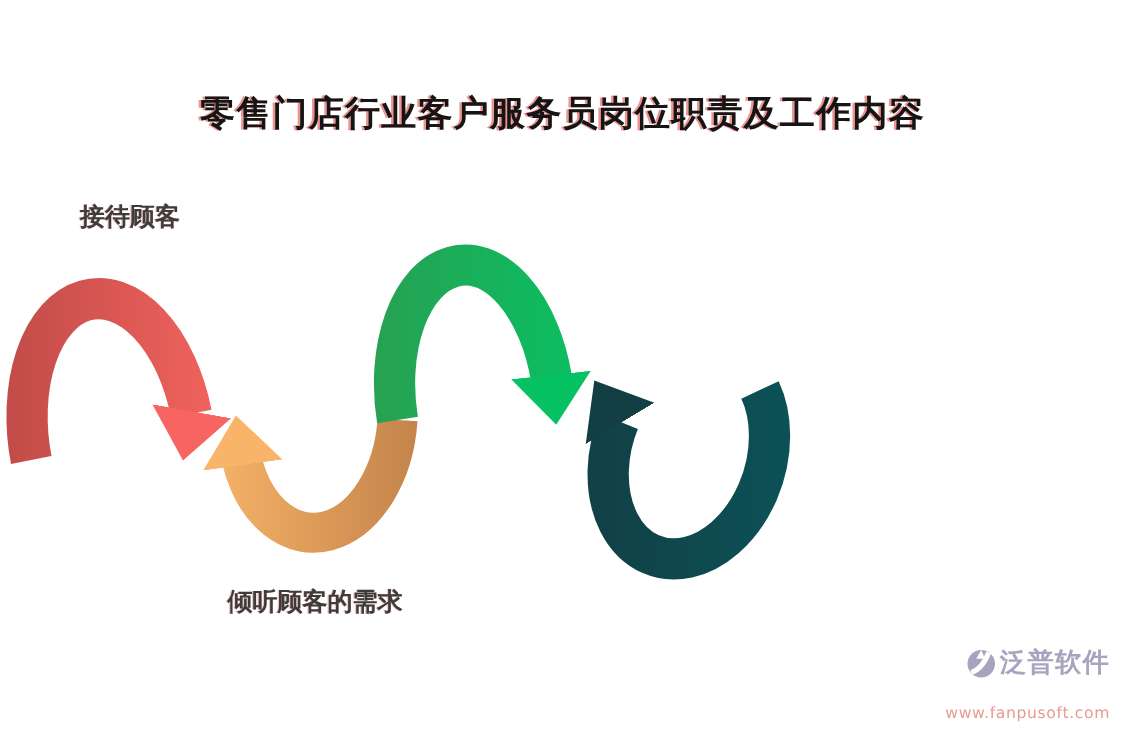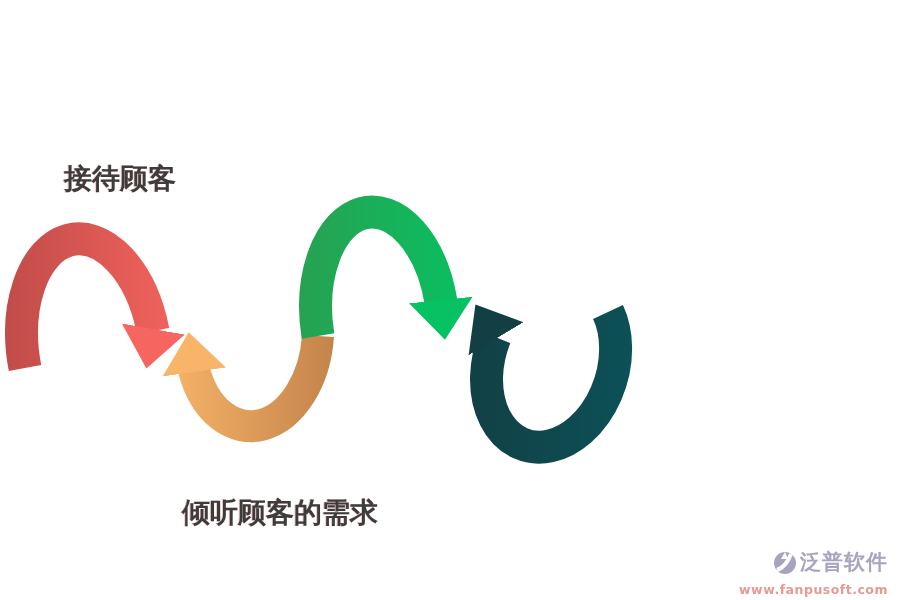--- a/index.html
+++ b/index.html
@@ -8,47 +8,48 @@
     overflow:hidden;font-family:"DejaVu Sans","Liberation Sans",sans-serif;
   }
   .page-title{
     position:absolute;top:72px;left:0;width:900px;margin:0;
     text-align:center;font-size:28px;font-weight:bold;letter-spacing:1px;
     color:#151515;text-shadow:-2px 0 0 rgba(222,62,54,0.55);
     white-space:nowrap;
   }
   .wave-svg{position:absolute;left:0;top:0;width:900px;height:600px;}
   .step-label{
-    position:absolute;font-size:28px;font-weight:bold;color:#3c3c3c;
+    position:absolute;font-size:20px;font-weight:bold;color:#3c3c3c;
     text-shadow:-1px 0 0 rgba(222,62,54,0.30);white-space:nowrap;
   }
   .step-label.s1{left:64px;top:160px;}
   .step-label.s3{left:306px;top:161px;}
-  .step-label.s2{left:182px;top:494px;}
+  .step-label.s2{left:182px;top:468px;}
   .step-label.s4{left:486px;top:446px;}
   .watermark{
-    position:absolute;right:12px;bottom:4px;text-align:right;line-height:1;
+    position:absolute;right:12px;bottom:24px;text-align:right;line-height:1;
   }
   .watermark .brand-row{
     display:flex;align-items:center;justify-content:flex-end;gap:2px;
   }
   .brand-name{
     font-size:21px;font-weight:bold;color:#a8a3bf;letter-spacing:1px;
     white-space:nowrap;
   }
   .brand-url{
-    margin-top:8px;font-size:12.5px;font-weight:bold;color:#e59a92;
+    margin-top:20px;font-size:12.5px;font-weight:normal;color:#e59a92;
     letter-spacing:0.5px;white-space:nowrap;
   }
 </style>
 </head>
 <body>
 
 <div class="stage">
 
+  <h1 class="page-title">零售门店行业客户服务员岗位职责及工作内容</h1>
 
   <svg class="wave-svg" viewBox="0 0 900 600" aria-hidden="true">
     <defs>
       <linearGradient id="g-red" gradientUnits="userSpaceOnUse" x1="8" y1="0" x2="190" y2="0">
         <stop offset="0" stop-color="#c24c49"></stop>
         <stop offset="1" stop-color="#f6655f"></stop>
       </linearGradient>
       <linearGradient id="g-orange" gradientUnits="userSpaceOnUse" x1="165" y1="0" x2="345" y2="0">
         <stop offset="0" stop-color="#f8b469"></stop>
         <stop offset="1" stop-color="#c08149"></stop>

